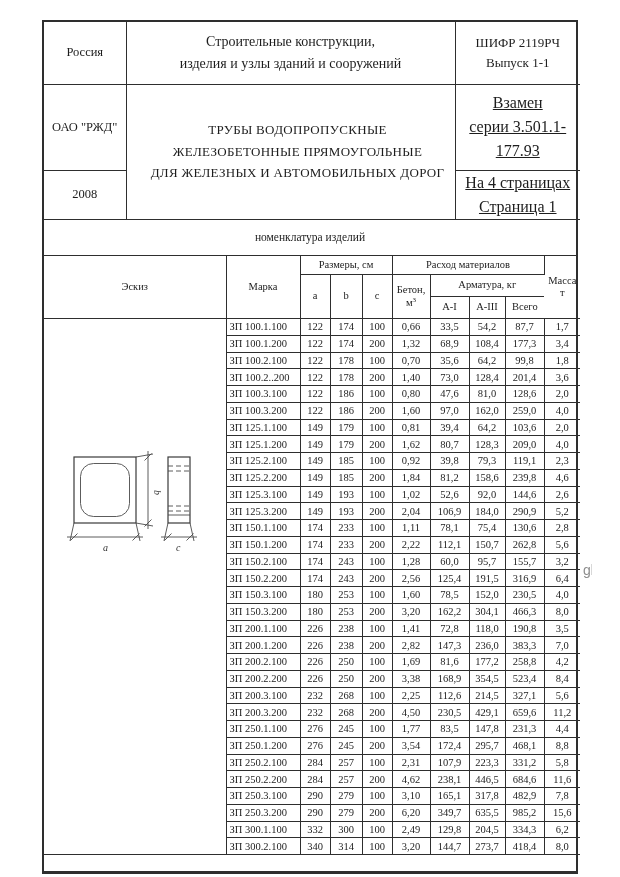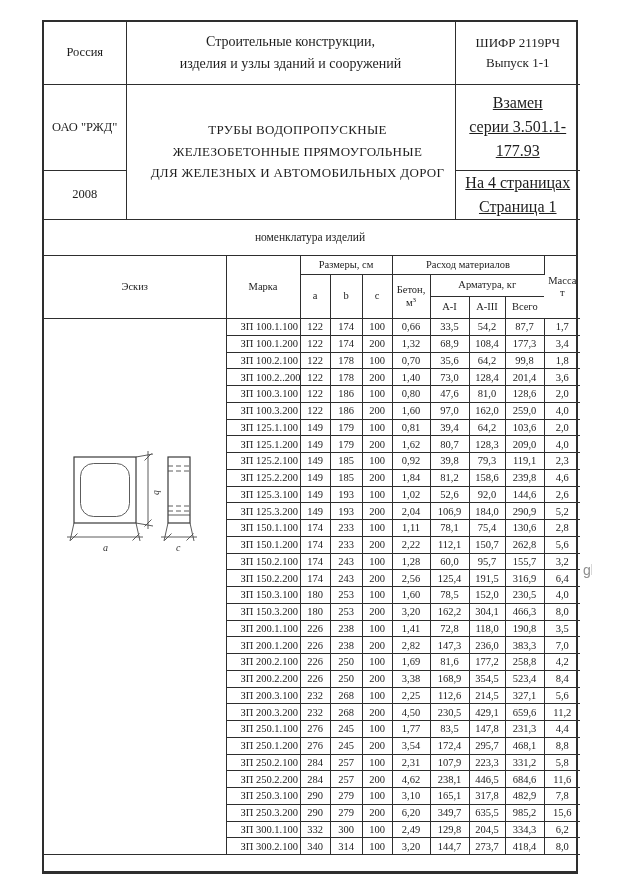--- a/index.html
+++ b/index.html
@@ -25,21 +25,21 @@
   .hdr-replaces, .hdr-pages { font-size:16px; line-height:1.5;text-decoration:underline; }
 
   
   #nomenclature { height:36px; border-bottom:1px solid #2e2e2e;
     display:flex; align-items:center; justify-content:center; font-size:11.5px; }
 
   
   .main-table td { font-size:10.5px; }
   .main-table thead td { line-height:1.15;margin-left:48px; }
   .sup3 { font-size:7px; vertical-align:super; line-height:0; }
-  .mark-cell { text-align:left; padding-left:14px; white-space:nowrap; }
+  .mark-cell { text-align:left; padding-left:3px; white-space:nowrap; }
   .num-cell { white-space:nowrap; }
   tbody tr { height:16.75px; }
   .sketch-cell { vertical-align:top; padding-top:130px; text-align:center; }
   .footer-row td { height:14px; border-bottom:none; border-right:none; }
 
   #watermark { position:absolute; left:583px; top:562px; font-size:14px;
     color:#8d8d8d; font-family:"Liberation Sans","DejaVu Sans",sans-serif; }
 
   svg .ln { stroke:#3a3a3a; stroke-width:1.2; fill:none; }
   svg .thin { stroke:#4a4a4a; stroke-width:0.9; fill:none; }

